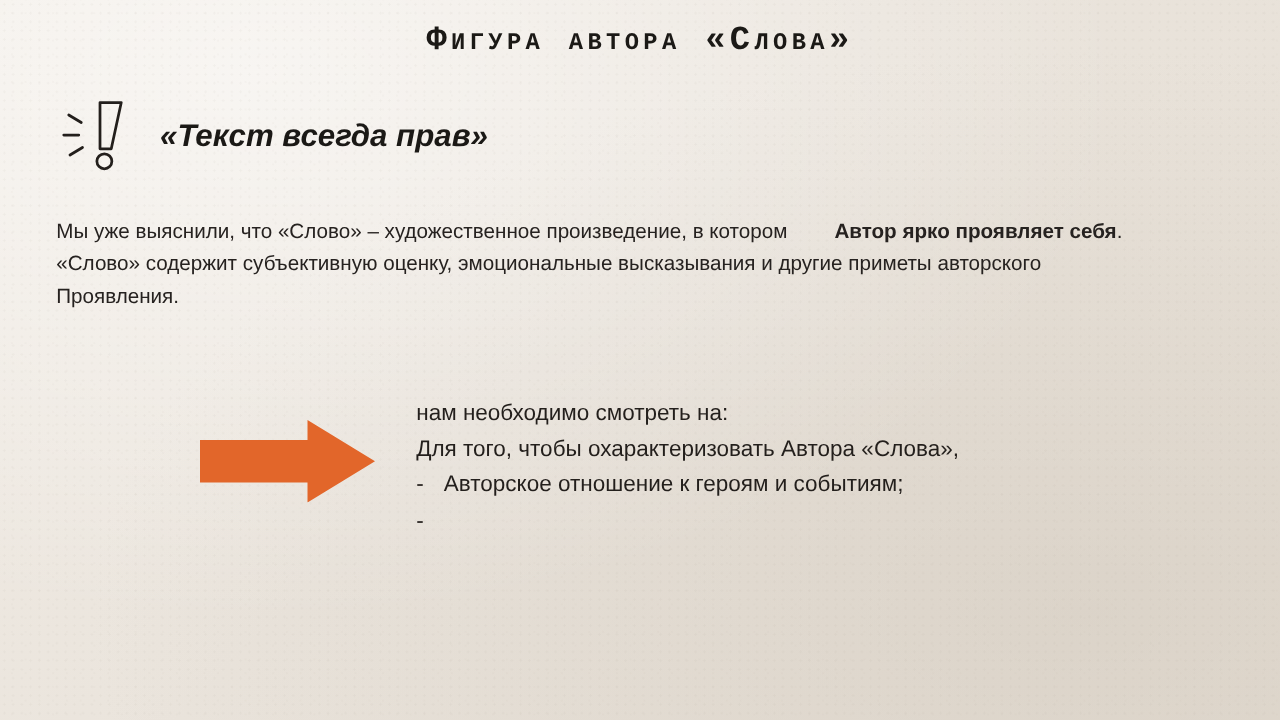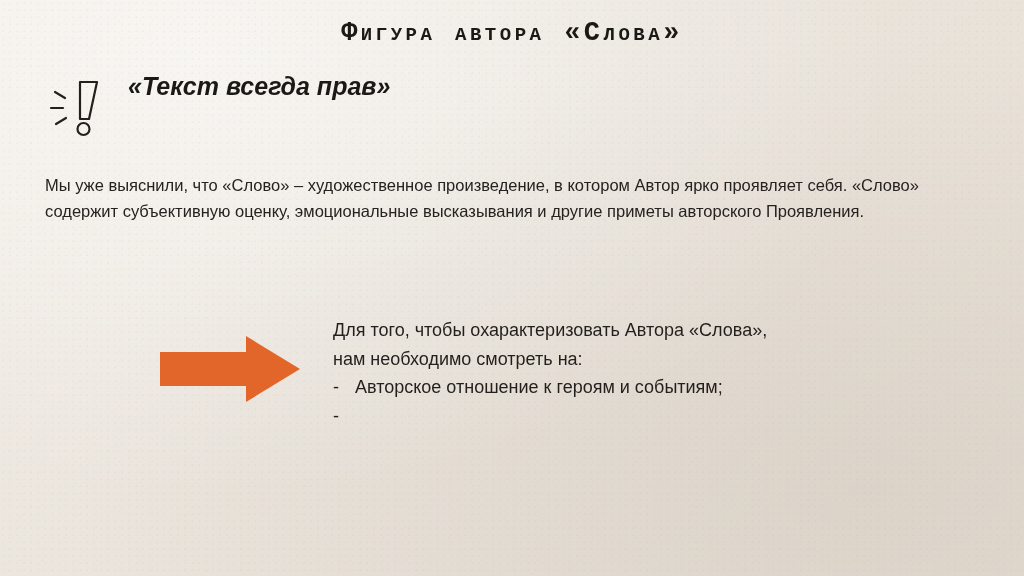--- a/index.html
+++ b/index.html
@@ -49,20 +49,21 @@
     font-variant: small-caps;
     color: #1b1916;
     white-space: nowrap;
   }
 
   .quote-block {
     position: absolute;
     top: 72px;
     left: 40px;
     display: flex;
+    align-items: center;
   }
   .excl-icon {
     width: 74px;
     height: 74px;
     position: relative;
     flex: 0 0 auto;
   }
   .quote-text {
     margin-left: 14px;
     font-size: 25px;
@@ -74,21 +75,21 @@
 
   .paragraph {
     position: absolute;
     top: 172px;
     left: 45px;
     width: 880px;
     font-size: 16.5px;
     line-height: 26px;
     color: #262220;
   }
-  .paragraph b { font-weight: normal; }
+  .paragraph b { font-weight: bold; margin-left: 33px; }
 
   .arrow {
     position: absolute;
     left: 160px;
     top: 336px;
     width: 140px;
     height: 66px;
   }
 
   .callout {
@@ -141,22 +142,22 @@
     <span>Мы уже выяснили, что «Слово» – художественное произведение, в котором </span><b>Автор ярко проявляет себя</b><span>. «Слово» содержит субъективную оценку, эмоциональные высказывания и другие приметы авторского Проявления.</span>
   </div>
 
   <div class="arrow">
     <svg viewBox="0 0 140 66" width="140" height="66" aria-hidden="true">
       <path d="M0 16 L86 16 L86 0 L140 33 L86 66 L86 50 L0 50 Z" fill="#E2662A"></path>
     </svg>
   </div>
 
   <div class="callout">
+    <div>нам необходимо смотреть на:</div>
     <div>Для того, чтобы охарактеризовать Автора «Слова»,</div>
-    <div>нам необходимо смотреть на:</div>
     <ul class="bullets">
       <li>
         <span class="dash">-</span>
         <span>Авторское отношение к героям и событиям;</span>
       </li>
       <li>
         <span class="dash">-</span>
       </li>
     </ul>
   </div>

